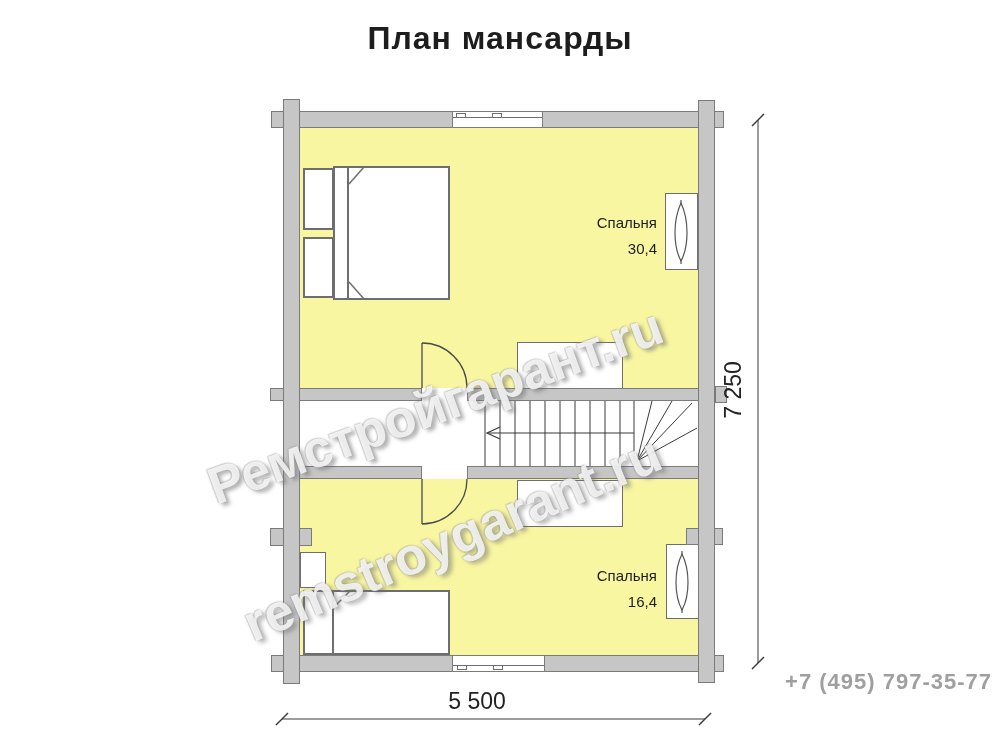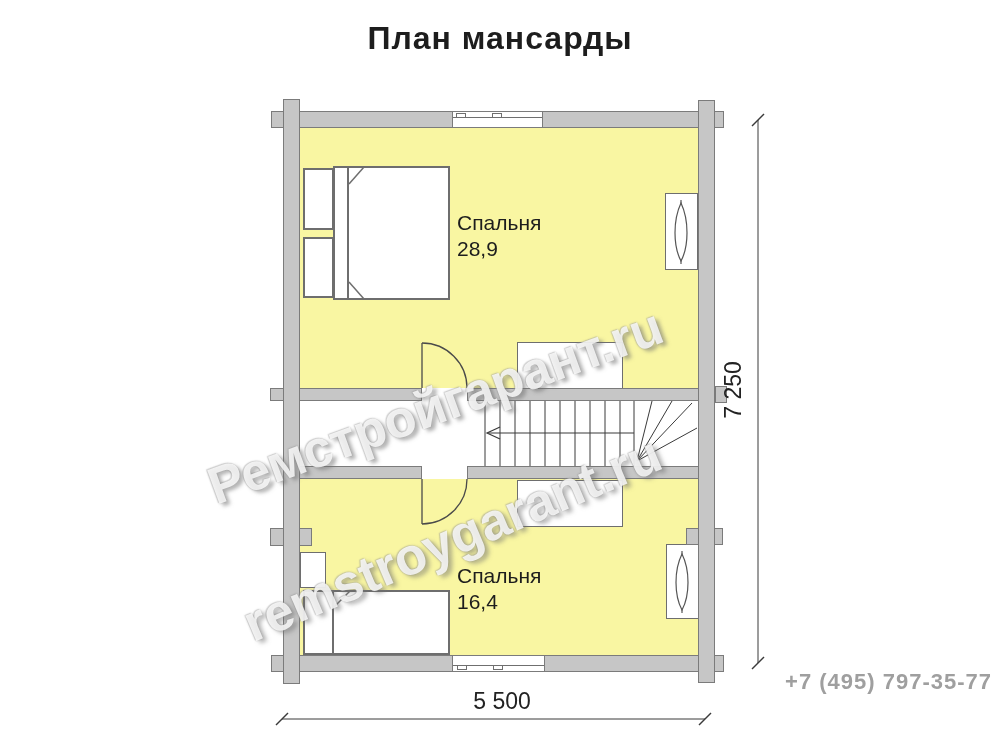--- a/index.html
+++ b/index.html
@@ -18,22 +18,22 @@
   .pane-tick{position:absolute;width:10px;height:5px;background:#ffffff;border:1px solid #6f6f6f;box-sizing:border-box;}
   
   .furn{position:absolute;background:#ffffff;border:2px solid #6e6e6e;box-sizing:border-box;z-index:10;}
   .furn-thin{border-width:1px;}
   .divline{position:absolute;top:0;bottom:0;width:2px;background:#6e6e6e;}
   
   #overlay{position:absolute;left:0;top:0;z-index:30;pointer-events:none;}
   
   .page-title{position:absolute;left:0;top:20px;width:100%;text-align:center;z-index:60;
     font-size:32px;font-weight:bold;letter-spacing:1px;color:#1d1d1d;}
-  .room-label{position:absolute;z-index:40;text-align:left;color:#1d1d1d;
-    font-size:21px;line-height:26px;}
+  .room-label{position:absolute;z-index:40;text-align:right;color:#1d1d1d;
+    font-size:15px;line-height:26px;}
   .dim-label{position:absolute;z-index:40;text-align:center;color:#222222;font-size:23px;}
   .phone{position:absolute;z-index:60;right:8px;top:669px;font-size:22px;font-weight:bold;
     letter-spacing:1px;color:#9f9f9f;}
   
   .wm{position:absolute;z-index:50;font-weight:bold;white-space:nowrap;
     color:rgba(255,255,255,0.82);
     text-shadow:3px 4px 4px rgba(110,110,110,0.50), 0 0 2px rgba(130,130,130,0.55),
                 -1px -1px 1px rgba(160,160,160,0.35);}
   .wm1{left:210px;top:458px;font-size:52px;transform:rotate(-20deg);transform-origin:left center;}
   .wm2{left:246px;top:596px;font-size:52px;transform:rotate(-23deg);transform-origin:left center;}
@@ -151,27 +151,27 @@
       <line x1="282" y1="719" x2="705" y2="719"></line>
       <line x1="276" y1="725" x2="288" y2="713" stroke-width="1.4"></line>
       <line x1="699" y1="725" x2="711" y2="713" stroke-width="1.4"></line>
     </g>
 
     <text x="741" y="390" transform="rotate(-90 741 390)" text-anchor="middle" font-size="23" fill="#222222" font-family="Liberation Sans, DejaVu Sans, sans-serif">7 250</text>
   </svg>
 
   <div class="room-label" style="left:457px;top:210px;width:200px;">
     <div>Спальня</div>
-    <div>28,9</div>
+    <div>30,4</div>
   </div>
   <div class="room-label" style="left:457px;top:563px;width:200px;">
     <div>Спальня</div>
     <div>16,4</div>
   </div>
 
-  <div class="dim-label" style="left:402px;top:688px;width:200px;">5 500</div>
+  <div class="dim-label" style="left:377px;top:688px;width:200px;">5 500</div>
 
   <div class="wm wm1">Ремстройгарант.ru</div>
   <div class="wm wm2">remstroygarant.ru</div>
 
   <div class="phone">+7 (495) 797-35-77</div>
 
 </div>
 
 </body></html>

